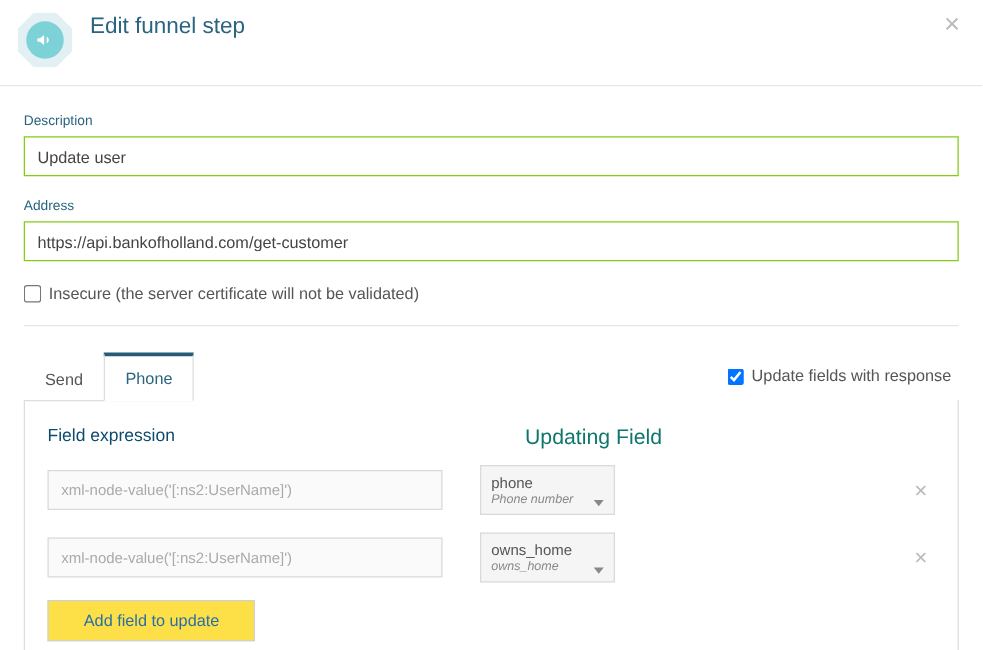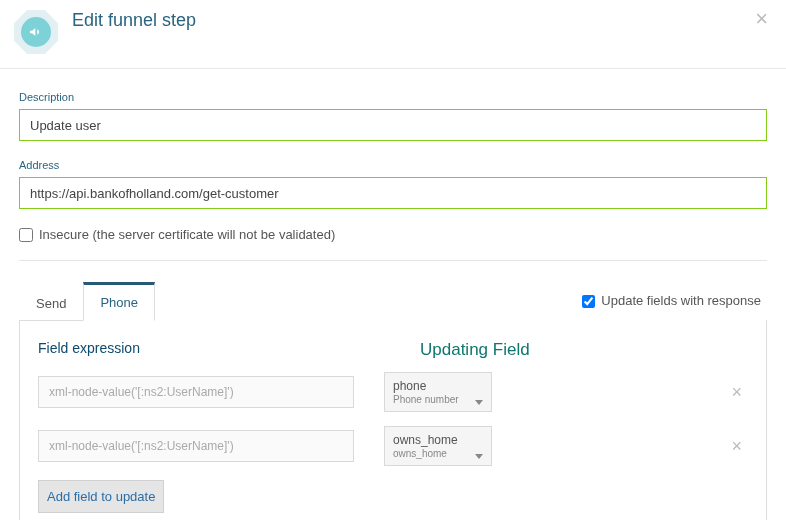--- a/index.html
+++ b/index.html
@@ -163,44 +163,44 @@
     border: 1px solid #d9d9d9;
     background: #f5f5f5;
     padding: 4px 8px;
     display: flex;
     flex-direction: column;
     justify-content: center;
     position: relative;
     cursor: pointer;
   }
   .select-main { font-size: 12px; color: #555; line-height: 1.2; }
-  .select-sub { font-size: 10px; color: #888; }
+  .select-sub { font-size: 10px; color: #888; font-style: italic; }
   .select-caret {
     position: absolute;
     right: 8px;
     bottom: 6px;
     width: 0; height: 0;
     border-left: 4px solid transparent;
     border-right: 4px solid transparent;
     border-top: 5px solid #888;
   }
   .row-remove {
     margin-left: auto;
     font-size: 18px;
     color: #bbb;
     cursor: pointer;
     padding: 0 6px;
   }
   .add-btn {
     display: inline-block;
     border: 1px solid #d0d0d0;
-    background: #e5e5e5;
+    background: #fde047;
     color: #2a6ea8;
     font-size: 13px;
-    padding: 8px 8px;
+    padding: 8px 28px;
     cursor: pointer;
   }
 </style>
 </head>
 <body>
 
 <div class="header">
   <div class="header-icon-wrap">
     <div class="header-icon-inner">
       <svg viewBox="0 0 24 24">

